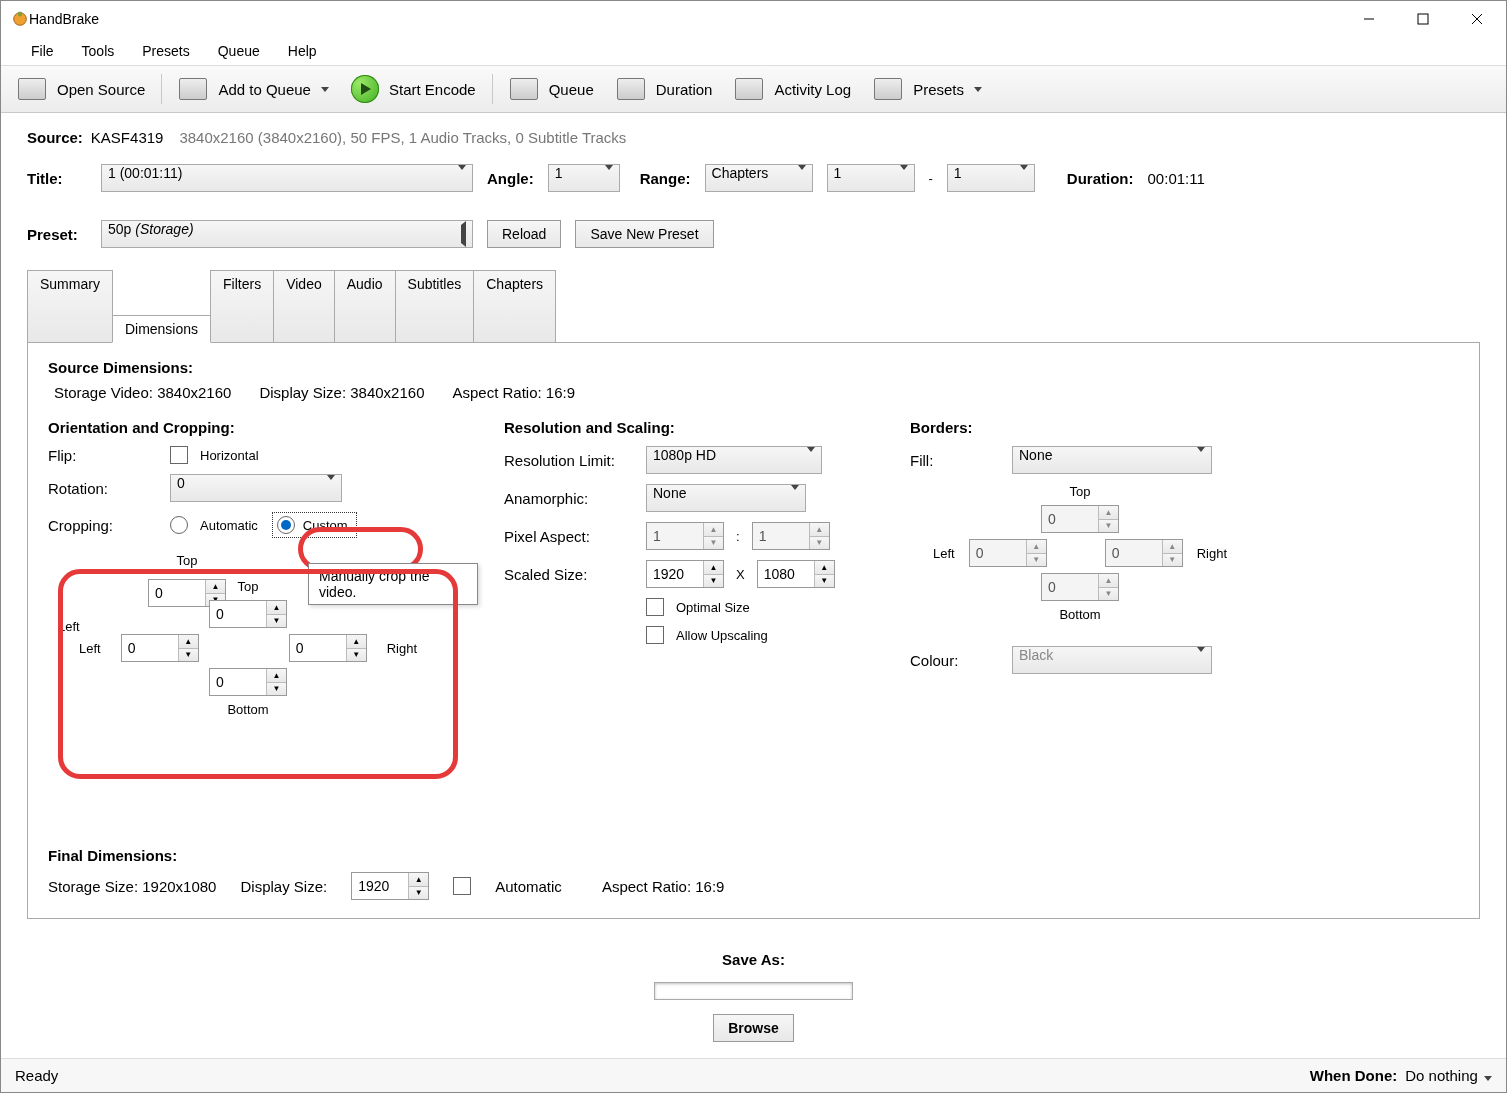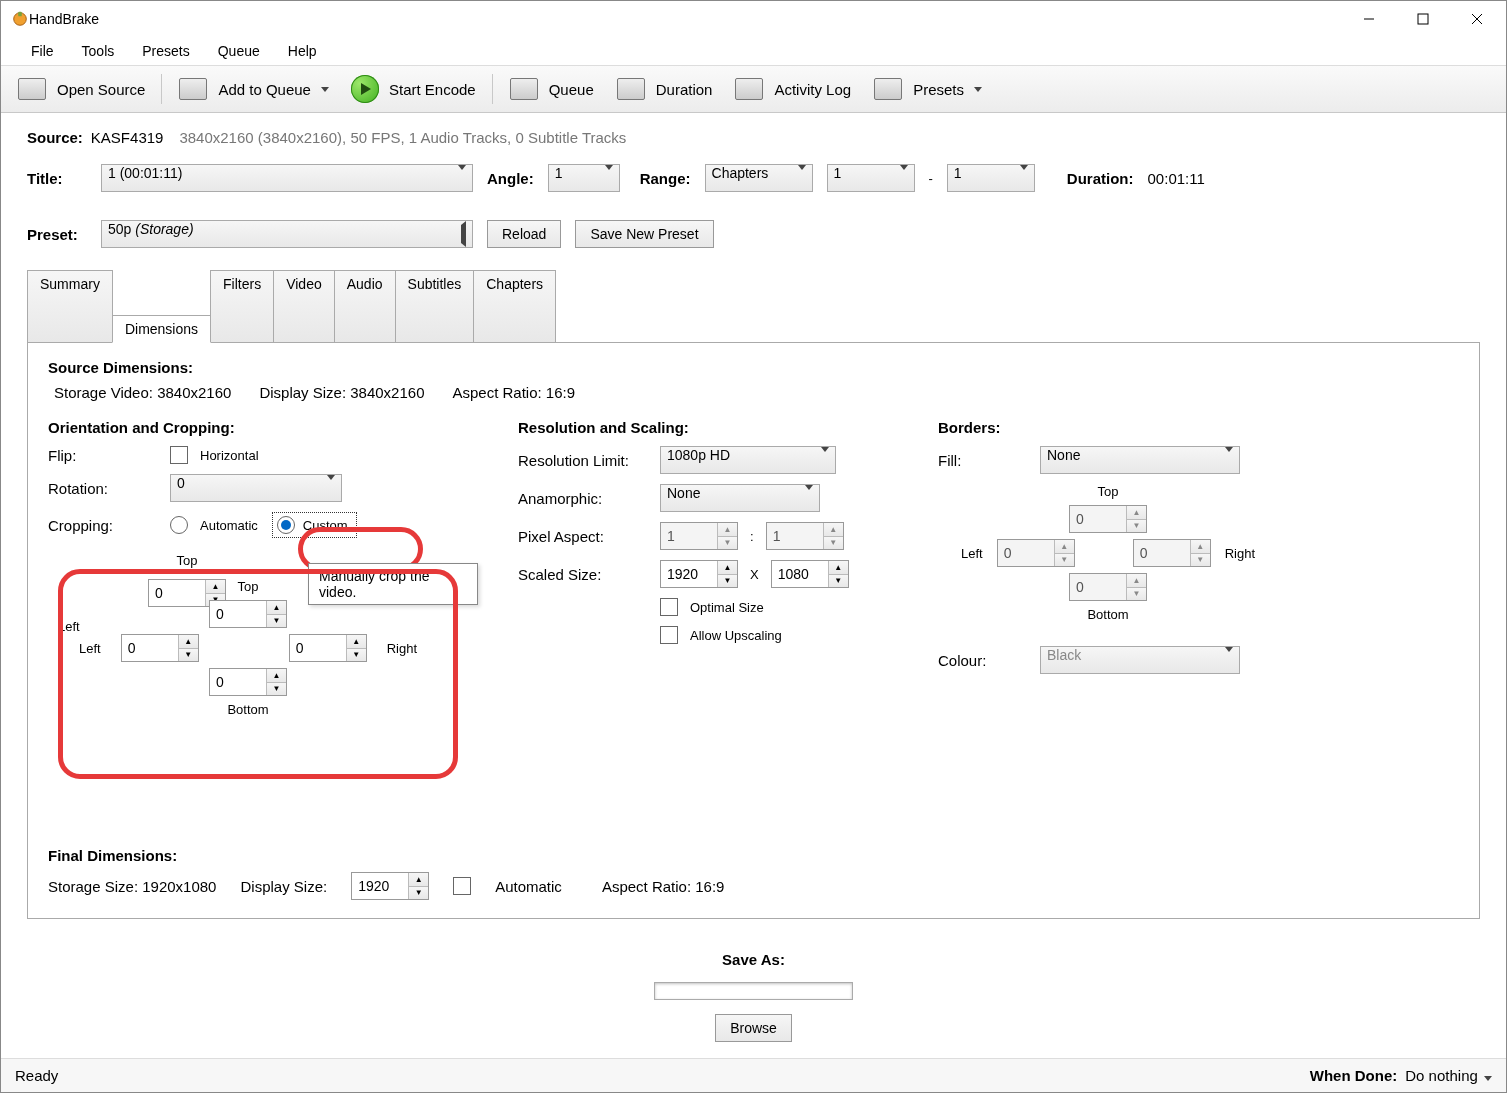--- a/index.html
+++ b/index.html
@@ -32,21 +32,21 @@
 .section-title { font-weight: 600; font-size: 15px; margin-bottom: 8px; }
 .spinner { display: inline-flex; border: 1px solid #999; height: 28px; align-items: stretch; background: #fff;}
 .spinner.disabled { background: #f4f4f4; color: #888; }
 .spinner input { border: none; width: 56px; padding: 0 6px; font-size: 14px; background: transparent; outline: none; }
 .spinner .sp-btns { display: flex; flex-direction: column; width: 20px; border-left: 1px solid #bbb; }
 .spinner .sp-btns div { flex: 1; display: flex; align-items: center; justify-content: center; background: linear-gradient(#f6f6f6,#e8e8e8); font-size: 8px; }
 .spinner .sp-btns div:first-child { border-bottom: 1px solid #bbb; }
 .radio { width: 18px; height: 18px; border-radius: 50%; border: 1.5px solid #666; display: inline-flex; align-items: center; justify-content: center; }
 .radio.checked::after { content: ""; width: 10px; height: 10px; background: #0068c6; border-radius: 50%; }
 .checkbox { width: 18px; height: 18px; border: 1.5px solid #666; display: inline-block; }
-.cols { display: flex; gap: 40px; margin-top: 18px; }
+.cols { display: flex; gap: 26px; margin-top: 18px; }
 .col { flex: 0 0 auto; }
 .form-row { display: flex; align-items: center; gap: 12px; margin: 10px 0; }
 .form-row .flabel { width: 130px; font-size: 15px; }
 .highlight-red { position: absolute; border: 5px solid #e63939; border-radius: 22px; pointer-events: none; }
 .tooltip { position: absolute; background: #fff; border: 1px solid #888; padding: 4px 10px; font-size: 14px; box-shadow: 2px 2px 4px rgba(0,0,0,0.15); }
 .saveas-row { display: flex; align-items: center; gap: 14px; padding: 16px 24px; flex-direction: column; }
 .saveas-row input { flex: 1; border: 1px solid #aaa; box-shadow: inset 0 1px 3px rgba(0,0,0,.25); height: 32px; padding: 0 8px; font-size: 14px; }
 .statusbar { height: 34px; border-top: 1px solid #ddd; display: flex; align-items: center; padding: 0 14px; font-size: 15px; background: #f7f7f7; }
 .statusbar .spacer { flex: 1; }
 .play-icon { width: 28px; height: 28px; border-radius: 50%; background: radial-gradient(circle at 30% 30%, #9de86a, #3faf1f); display: flex; align-items: center; justify-content: center; box-shadow: inset 0 0 0 1px #2e8a15; }
@@ -445,21 +445,21 @@
           <span>Automatic</span>
           <span style="margin-left:16px;">Aspect Ratio: 16:9</span>
         </div>
       </div>
     </div>
   </div>
 
   <div class="saveas-row">
     <span class="label bold">Save As:</span>
     <input type="text" value="" style="">
-    <button class="btn" style="font-weight:400;">Browse</button>
+    <button class="btn" style="font-weight:700;">Browse</button>
   </div>
 
   <div class="statusbar">
     <span>Ready</span>
     <div class="spacer"></div>
     <span class="bold">When Done:</span>
     <span style="margin-left:8px;">
       <span>Do nothing</span>
       <span class="dropdown-caret" style="margin-left:2px;"></span>
     </span>

